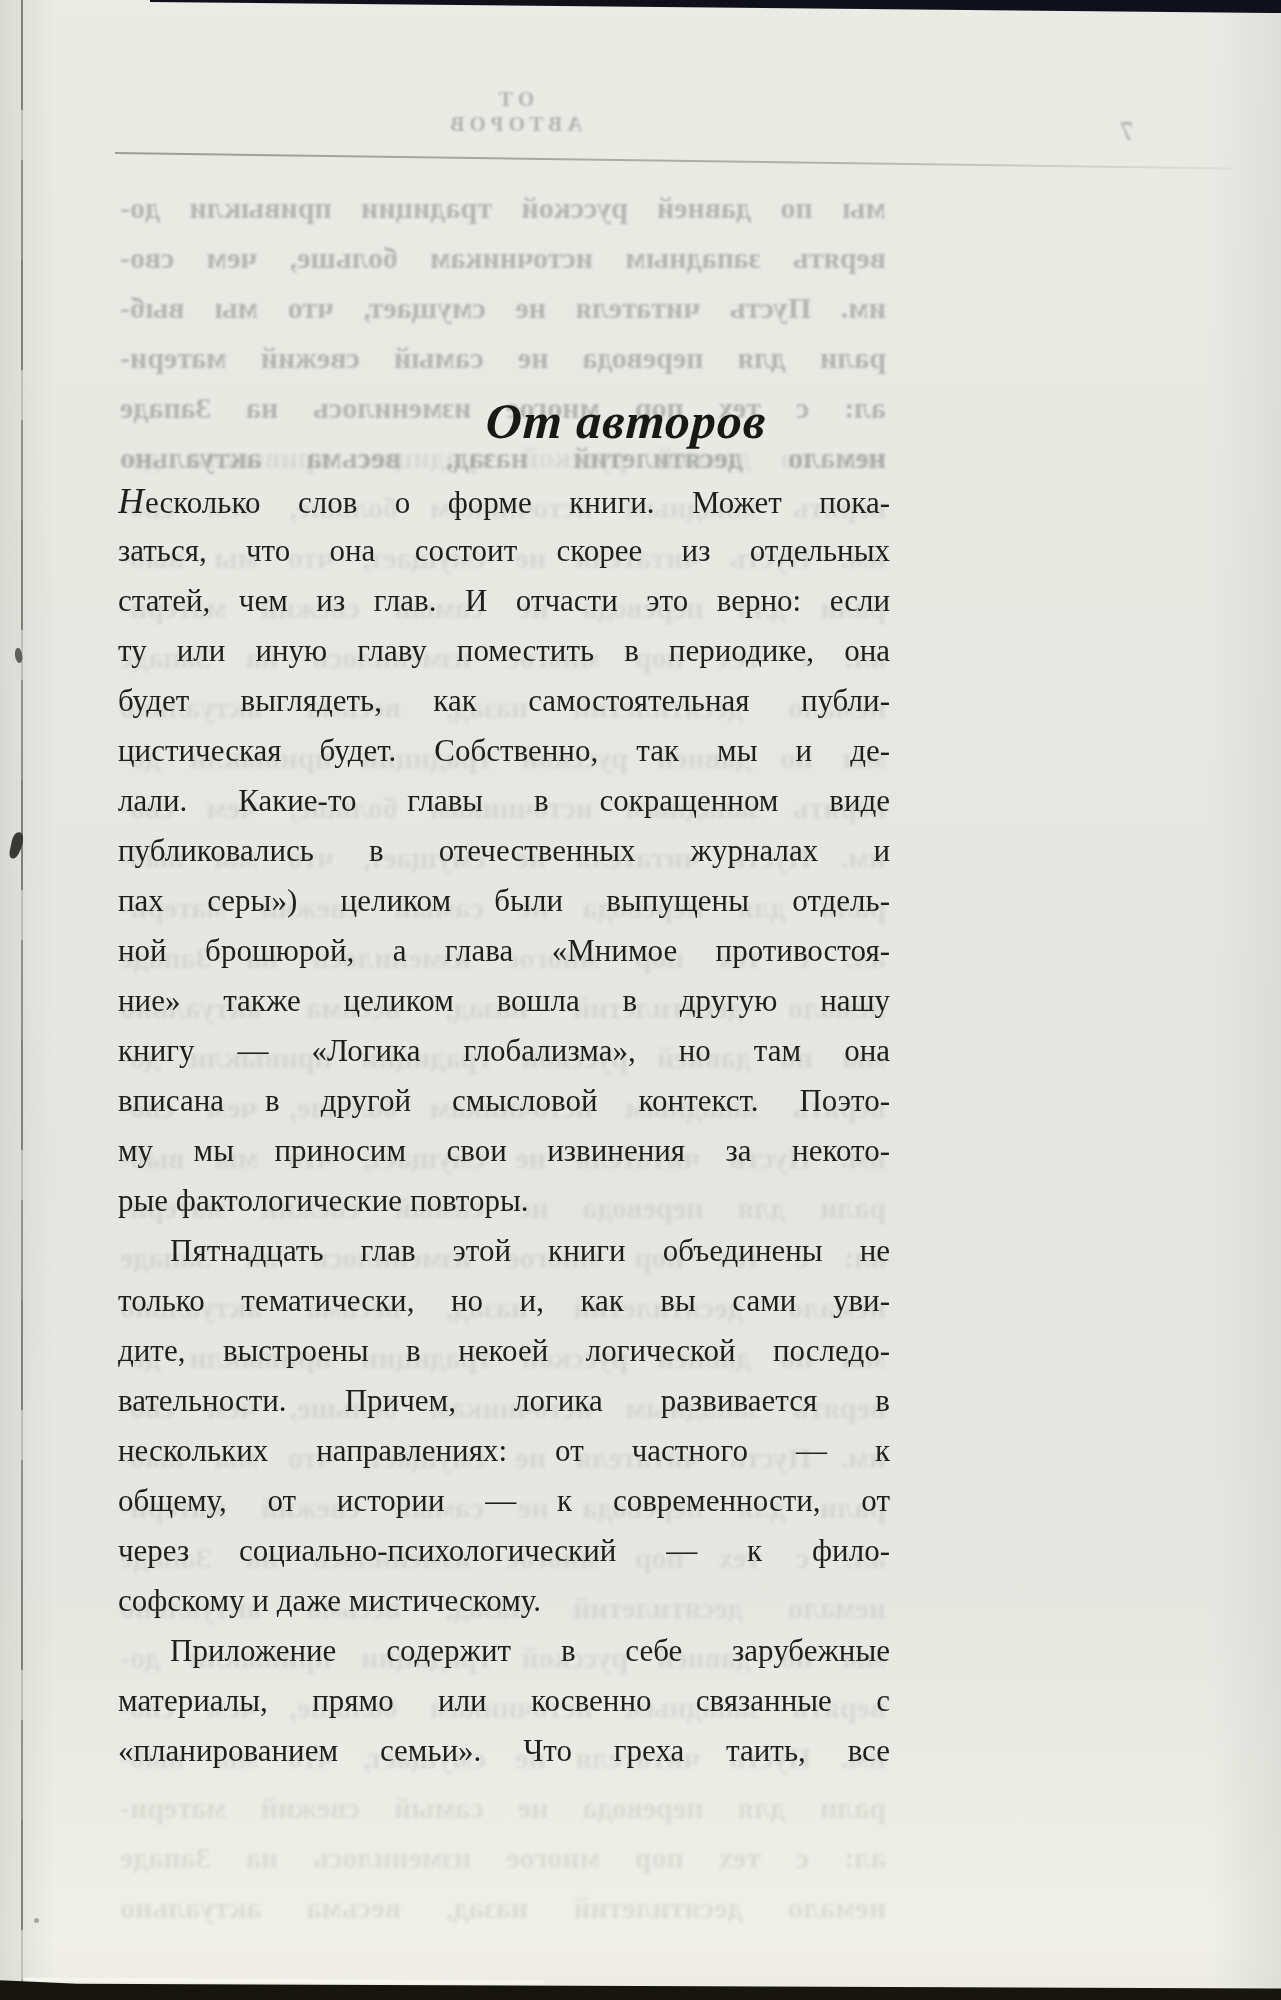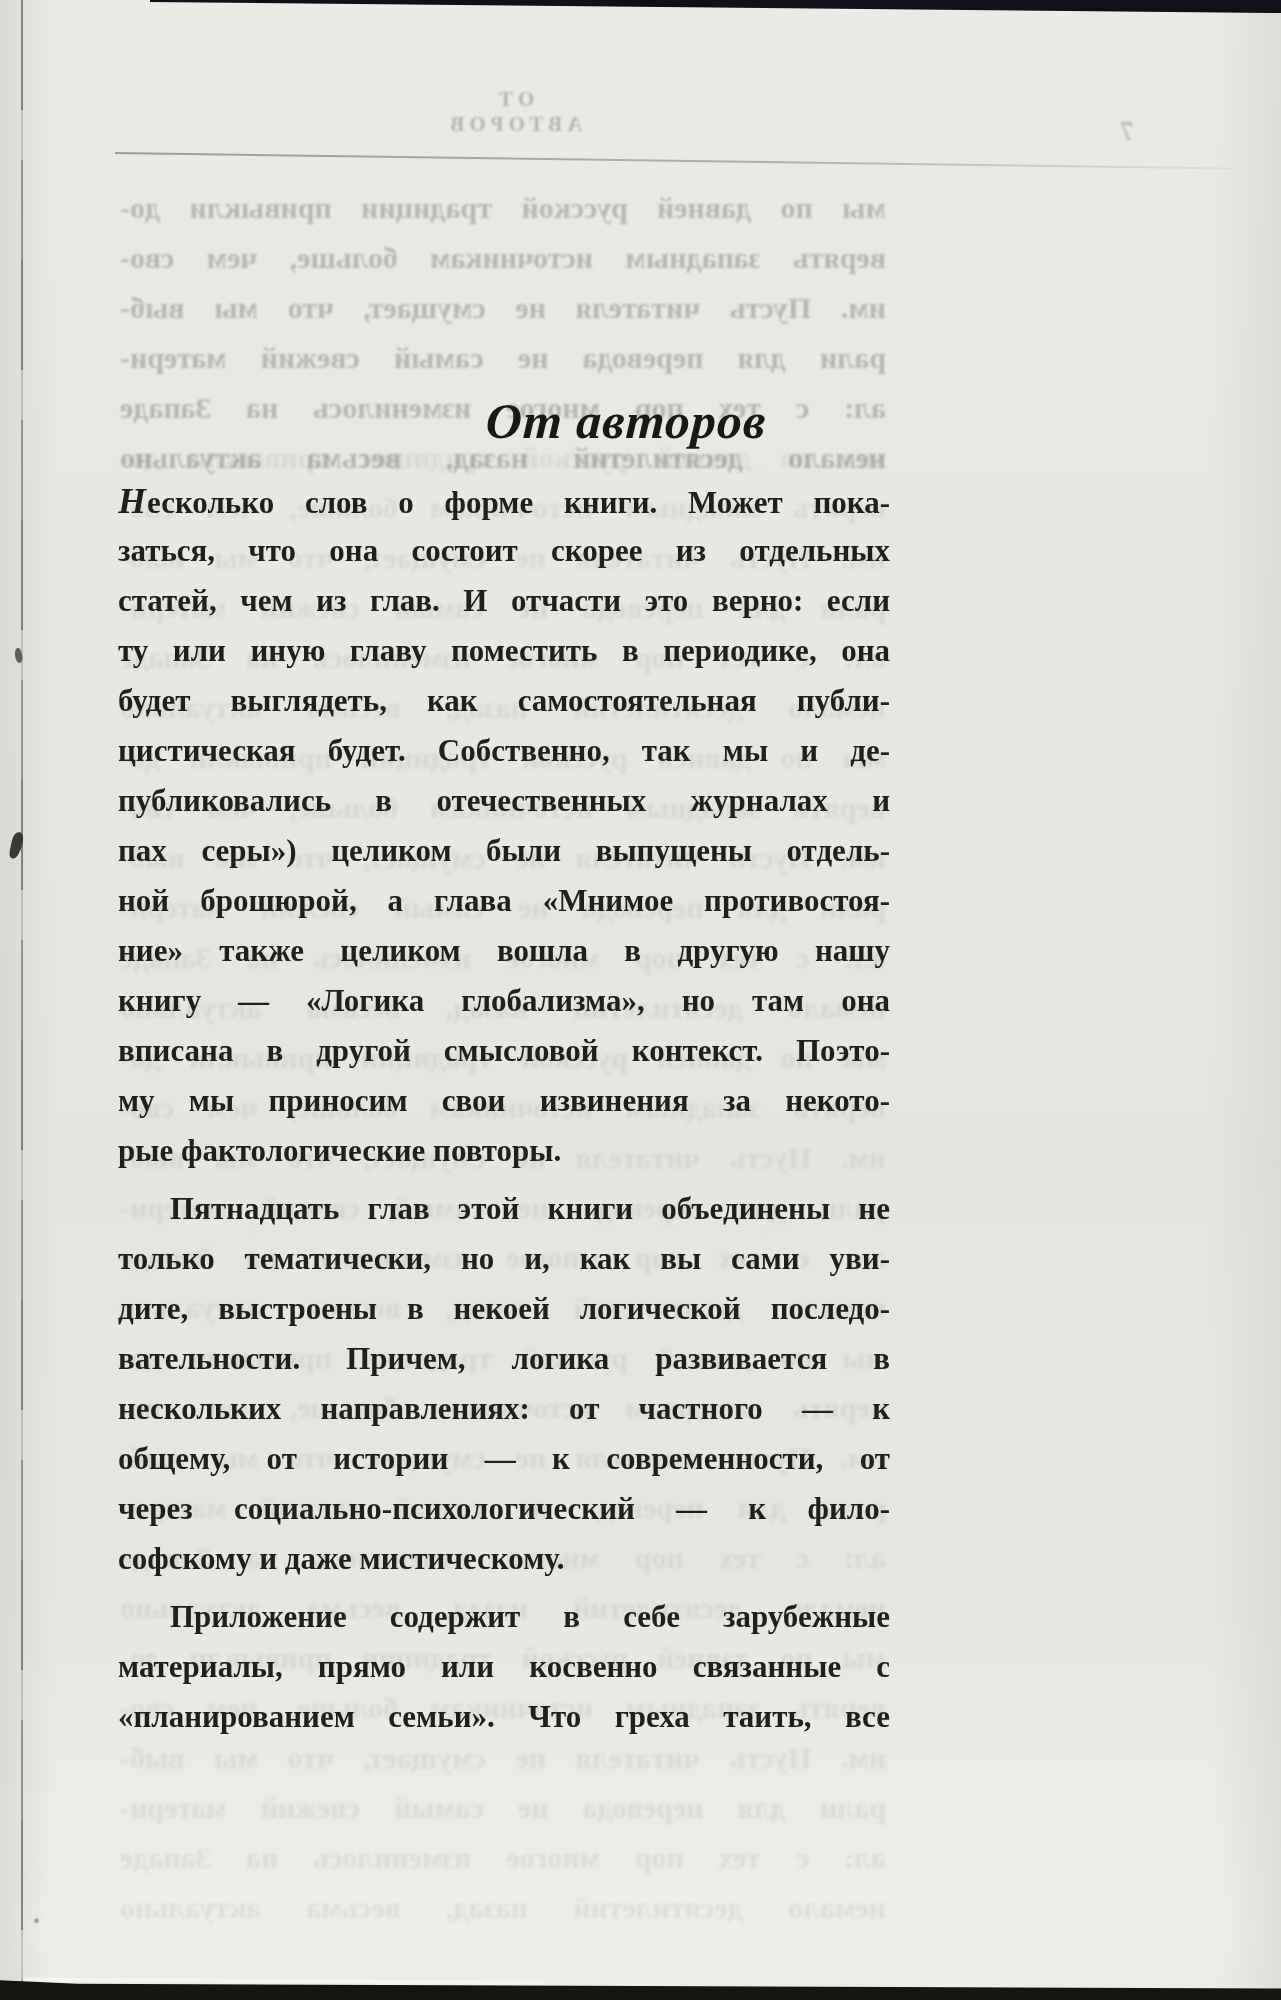--- a/index.html
+++ b/index.html
@@ -42,24 +42,24 @@
   .ghost-gap{top:183px;color:rgba(98,105,99,.40);filter:blur(1px);}
   .ghost-faint{top:433px;color:rgba(98,105,99,.13);filter:blur(1.4px);}
   .gline{height:50px;line-height:50px;font-size:30px;font-weight:bold;
     text-align:justify;text-align-last:justify;overflow:hidden;white-space:nowrap;}
   
   .title{position:absolute;left:486px;top:392px;margin:0;
     font-size:50px;font-weight:bold;font-style:italic;letter-spacing:1px;
     color:#191816;transform:skewX(-3deg);}
   
   .body{position:absolute;left:118px;top:476px;width:772px;color:#201f1c;}
-  .line{height:50px;line-height:50px;font-size:31px;font-weight:bold;
+  .line{height:50px;line-height:50px;font-size:31px;font-weight:normal;
     text-align:justify;text-align-last:justify;overflow:hidden;}
   .line.pend{text-align-last:left;}
-  .line.ind{text-indent:52px;margin-top:8px;}
+  .line.ind{text-indent:52px;}
   .init{font-style:italic;font-size:36px;letter-spacing:1px;}
 </style>
 </head>
 <body>
 
 <div class="scan">
 
   <div class="top-edge"></div>
 
   <div class="crease"></div>
@@ -115,20 +115,21 @@
 
   <h1 class="title"><span>От авторов</span></h1>
 
   <div class="body" id="bodyText">
       <div class="line"><span class="init">Н</span><span>есколько слов о форме книги. Может пока-</span></div>
       <div class="line">заться, что она состоит скорее из отдельных</div>
       <div class="line">статей, чем из глав. И отчасти это верно: если</div>
       <div class="line">ту или иную главу поместить в периодике, она</div>
       <div class="line">будет выглядеть, как самостоятельная публи-</div>
       <div class="line">цистическая будет. Собственно, так мы и де-</div>
+      <div class="line">лали. Какие-то главы в сокращенном виде</div>
       <div class="line">публиковались в отечественных журналах и</div>
       <div class="line">пах серы») целиком были выпущены отдель-</div>
       <div class="line">ной брошюрой, а глава «Мнимое противостоя-</div>
       <div class="line">ние» также целиком вошла в другую нашу</div>
       <div class="line">книгу — «Логика глобализма», но там она</div>
       <div class="line">вписана в другой смысловой контекст. Поэто-</div>
       <div class="line">му мы приносим свои извинения за некото-</div>
       <div class="line pend">рые фактологические повторы.</div>
       <div class="line ind">Пятнадцать глав этой книги объединены не</div>
       <div class="line">только тематически, но и, как вы сами уви-</div>

